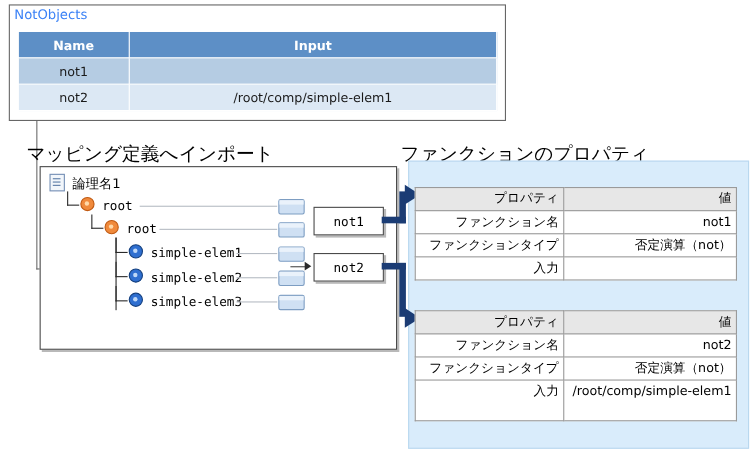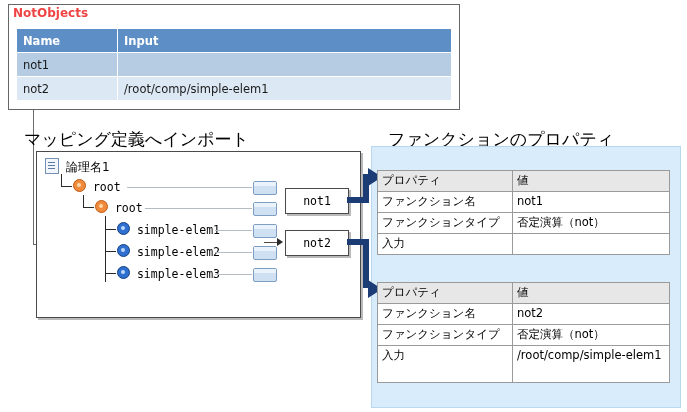--- a/index.html
+++ b/index.html
@@ -5,46 +5,46 @@
   html,body{margin:0;padding:0;background:#fff;}
   body{width:687px;height:412px;position:relative;overflow:hidden;
        font-family:"DejaVu Sans","Liberation Sans",sans-serif;
        -webkit-font-smoothing:none;}
 
   .abs{position:absolute;}
 
   
   #not-objects-panel{left:8px;top:4px;width:452px;height:106px;
       background:#fff;border:1px solid #666;box-sizing:border-box;}
-  #not-objects-title{left:13px;top:6px;font-size:12px;font-weight:bold;
-      color:#ef4444;letter-spacing:0px;}
+  #not-objects-title{left:13px;top:6px;font-size:12px;font-weight:normal;
+      color:#3b82f6;letter-spacing:0px;}
   #not-objects-table{left:16px;top:28px;width:436px;border-collapse:collapse;
       font-size:11.5px;color:#1a1a1a;}
   #not-objects-table td,#not-objects-table th{border:1px solid #fff;
-      padding:3px 6px;text-align:left;height:17px;}
+      padding:3px 6px;text-align:center;height:17px;}
   #not-objects-table thead th{background:#5d8fc6;color:#fff;font-weight:bold;
       font-size:11.5px;border-bottom:1px solid #fff;}
   #not-objects-table tbody tr.r0 td{background:#b5cce3;}
   #not-objects-table tbody tr.r1 td{background:#dce8f4;}
   .col-name{width:88px;}
 
   
   .section-label{font-size:17px;color:#000;}
   #label-mapping{left:24px;top:128px;}
-  #label-props{left:388px;top:128px;text-align:center;}
+  #label-props{left:364px;top:128px;text-align:center;}
 
   
   #props-panel{left:371px;top:146px;width:310px;height:262px;
       background:#d9ecfb;border:1px solid #b9d8ef;box-sizing:border-box;}
 
   
   .prop-table{width:293px;border-collapse:collapse;font-size:11.5px;
       background:#fff;color:#000;}
   .prop-table td,.prop-table th{border:1px solid #9a9a9a;padding:2px 4px;
-      text-align:left;vertical-align:top;line-height:14px;}
+      text-align:right;vertical-align:top;line-height:14px;}
   .prop-table thead th{background:#e7e7e7;font-weight:normal;}
   .prop-table .c1{width:126px;}
   #prop-table-1{left:377px;top:170px;}
   #prop-table-2{left:377px;top:282px;}
   #prop-table-1 td,#prop-table-1 th{height:16px;}
   #prop-table-2 td,#prop-table-2 th{height:16px;}
   .tall{height:32px !important;}
 
   
   #tree-panel{left:36px;top:151px;width:325px;height:167px;background:#fff;

